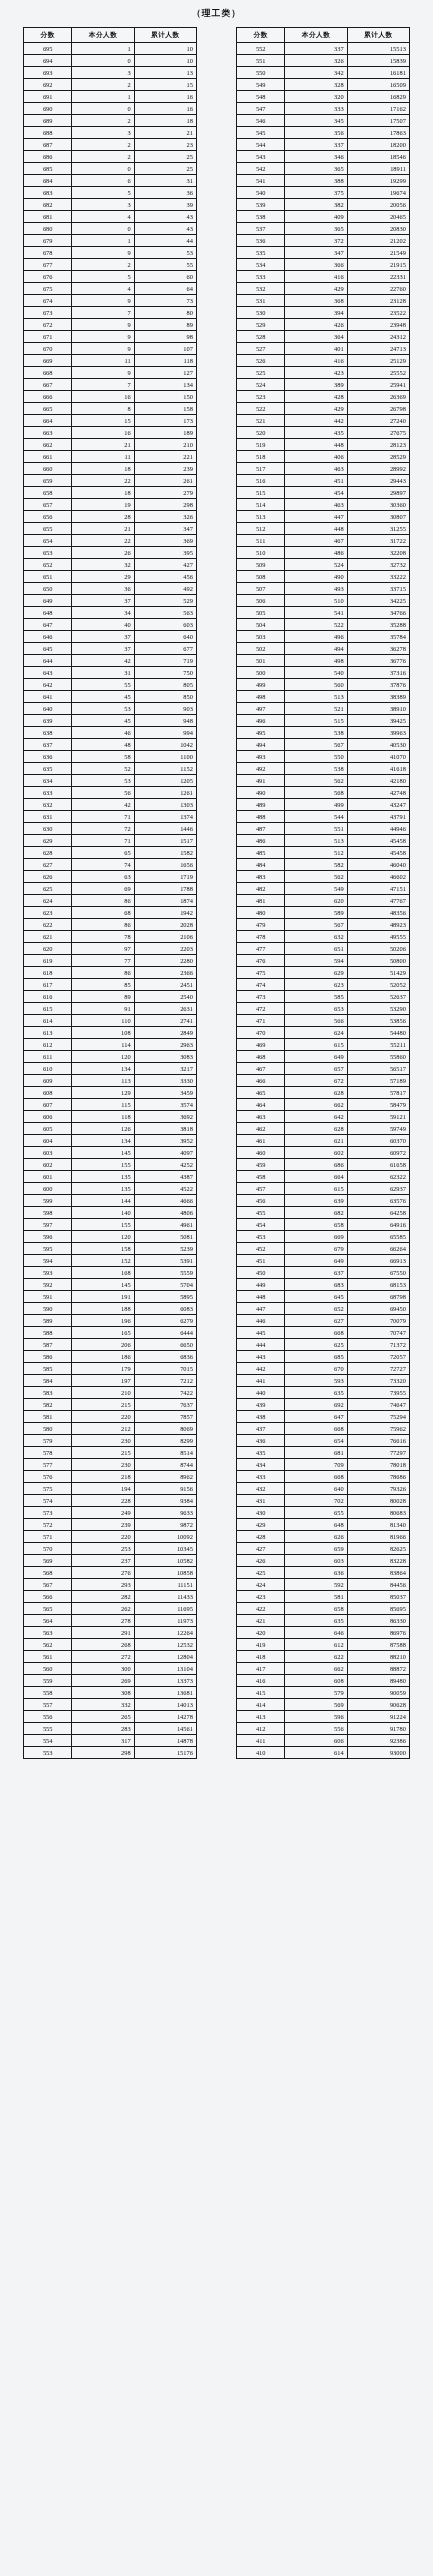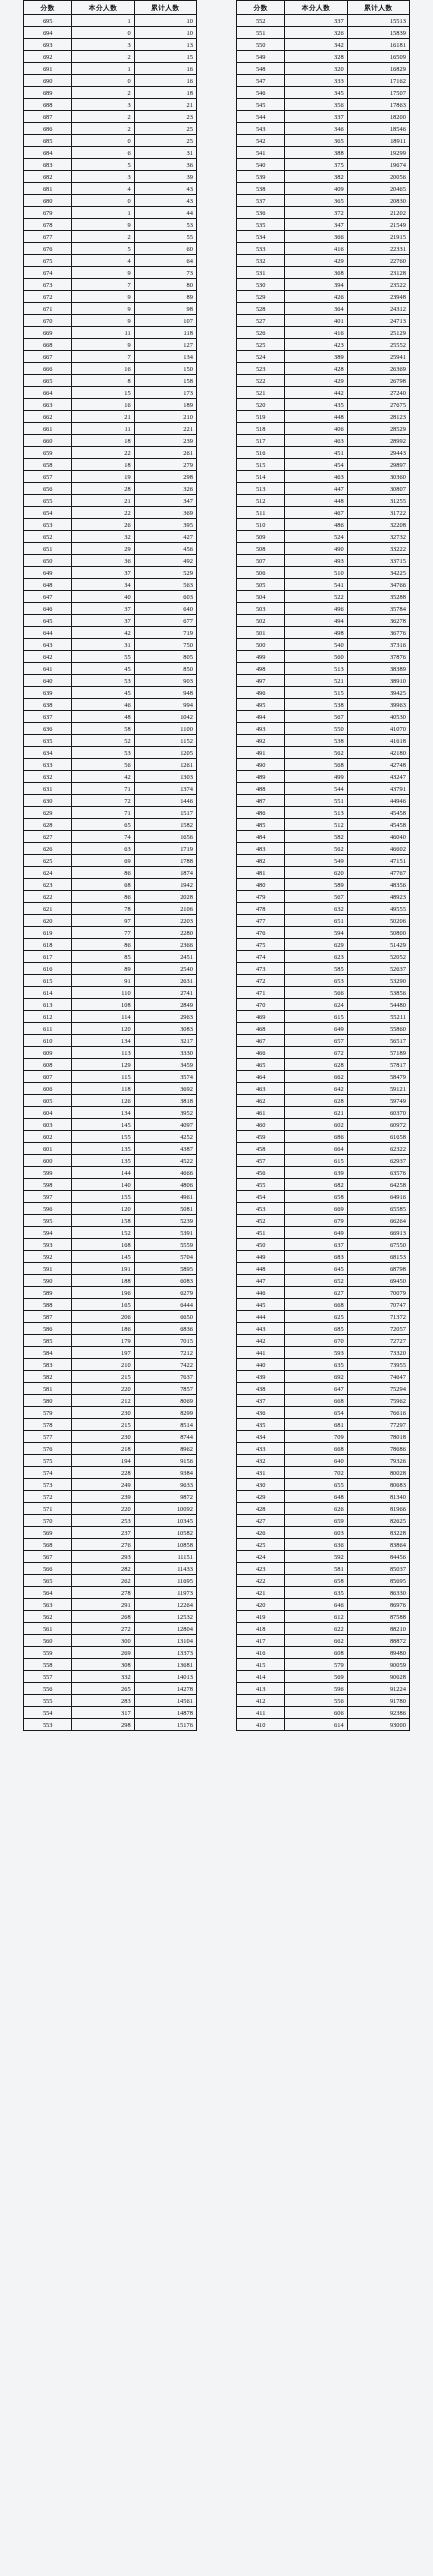--- a/index.html
+++ b/index.html
@@ -69,20 +69,21 @@
   }
   table.score-table col.score { width: 28%; }
   table.score-table col.count { width: 36%; }
   table.score-table col.cum { width: 36%; }
 </style>
 </head>
 <body>
 
 <div class="page">
 
+  <div class="title">（理工类）</div>
 
   <div class="tables">
 
     <table class="score-table">
       <colgroup>
           <col class="score">
           <col class="count">
           <col class="cum">
         </colgroup>
       <thead>

